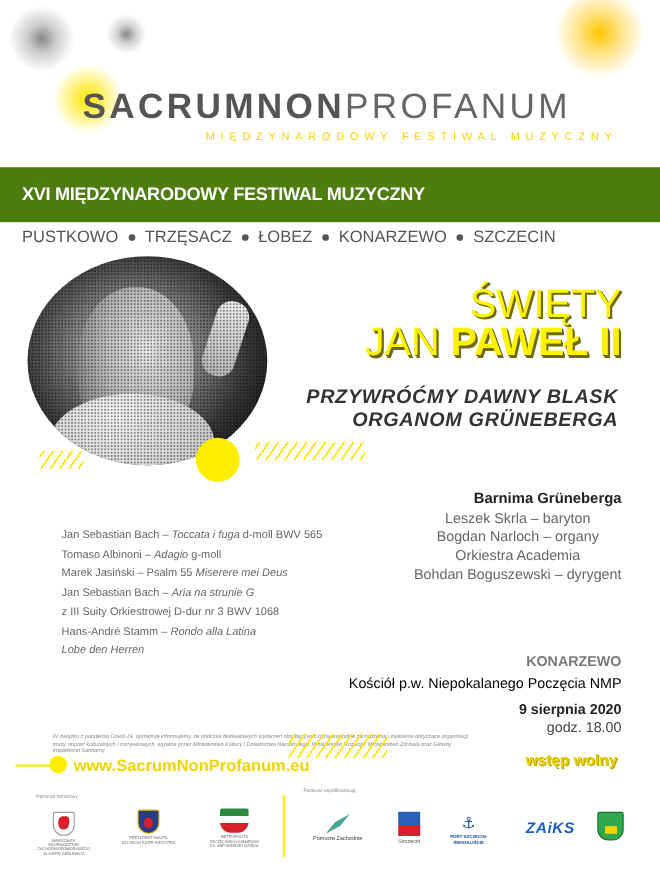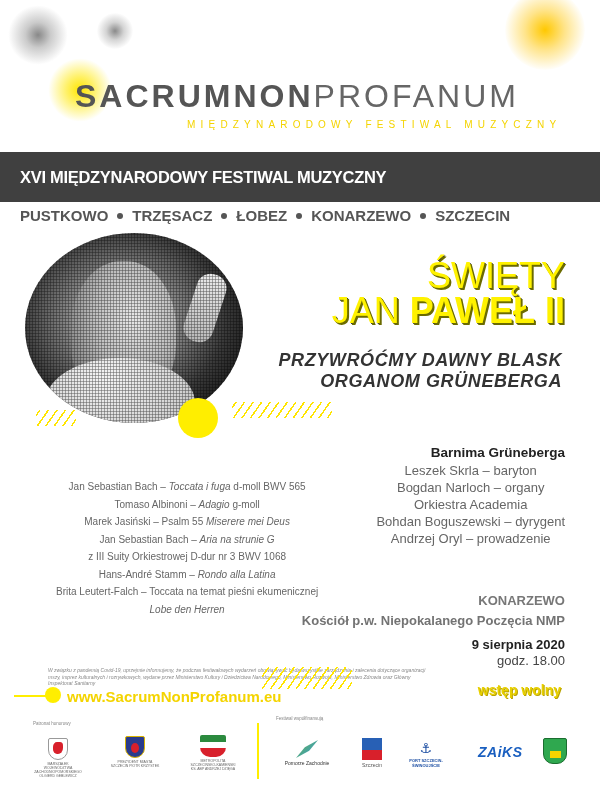--- a/index.html
+++ b/index.html
@@ -14,26 +14,26 @@
   .blob-yellow-left { left: 48px; top: 58px; width: 64px; height: 64px;
     background: radial-gradient(circle, #ffe600 0%, rgba(255,235,40,0.7) 30%, rgba(255,255,255,0) 70%); }
   .blob-yellow-right { left: 505px; top: -10px; width: 80px; height: 80px;
     background: radial-gradient(circle, #ffc800 0%, rgba(255,210,60,0.6) 35%, rgba(255,255,255,0) 72%); }
 
   .logo { position: absolute; left: 75px; top: 78px; width: 500px; font-size: 32px; letter-spacing: 2px; color: #555; white-space: nowrap; }
   .logo .bold { font-weight: 700; letter-spacing: 3px; }
   .logo .light { font-weight: 400; letter-spacing: 3px; color: #666; }
   .logo-sub { position: absolute; left: 187px; top: 119px; font-size: 10px; letter-spacing: 5.2px; color: #f4d400; white-space: nowrap; }
 
-  .band { position: absolute; left: 0; top: 152px; width: 600px; height: 50px; background: #404040;
+  .band { position: absolute; left: 0; top: 152px; width: 600px; height: 50px; background: #4d7c0f;
     display: flex; align-items: center; padding-left: 20px; color: #ffffff; font-weight: 700; font-size: 16.5px; white-space: nowrap;
     font-family: "Liberation Sans Narrow", "Liberation Sans", sans-serif; letter-spacing: -0.3px; }
   .band .dates { margin-left: 30px; }
 
-  .locations { position: absolute; left: 20px; top: 207px; width: 570px; display: flex; align-items: center; gap: 9px; font-size: 15px; color: #555; white-space: nowrap; font-weight: bold; }
+  .locations { position: absolute; left: 20px; top: 207px; width: 570px; display: flex; align-items: center; gap: 9px; font-size: 15px; color: #555; white-space: nowrap; }
   .locations .dot { width: 6px; height: 6px; border-radius: 50%; background: #555; display: inline-block; }
 
   .photo { position: absolute; left: 25px; top: 233px; width: 218px; height: 190px; border-radius: 50%; overflow: hidden;
     background: radial-gradient(ellipse at 45% 45%, #cfcfcf 0%, #8d8d8d 30%, #3b3b3b 60%, #111 85%); }
   .photo .face { position: absolute; left: 46px; top: 28px; width: 105px; height: 140px; border-radius: 48% 48% 40% 40%;
     background: radial-gradient(ellipse at 60% 40%, #e8e8e8 0%, #bdbdbd 45%, #7a7a7a 85%); }
   .photo .robe { position: absolute; left: 20px; top: 125px; width: 150px; height: 90px; border-radius: 50% 50% 0 0;
     background: radial-gradient(ellipse at 40% 20%, #f4f4f4 0%, #d4d4d4 60%, #aaa 100%); }
   .photo .finger { position: absolute; left: 165px; top: 40px; width: 30px; height: 70px; border-radius: 14px;
     background: linear-gradient(180deg, #ececec, #b8b8b8); transform: rotate(18deg); }
@@ -45,30 +45,30 @@
   .hatch-1 { left: 36px; top: 410px; width: 40px; }
   .hatch-2 { left: 232px; top: 402px; width: 100px; }
   .hatch-3 { left: 262px; top: 667px; width: 90px; height: 22px; }
 
   .title-1, .title-2 { position: absolute; right: 35px; color: #fff200; font-size: 36px; text-shadow: 2px 2px 0 #6b6b00, 1px 1px 0 #333; white-space: nowrap; }
   .title-1 { top: 255px; }
   .title-2 { top: 290px; }
   .title-2 .b { font-weight: 700; }
   .subtitle { position: absolute; right: 38px; top: 350px; text-align: right; font-weight: 700; font-style: italic; color: #333; font-size: 18px; line-height: 21px; letter-spacing: 0.6px; white-space: nowrap; }
 
-  .program { position: absolute; left: 56px; top: 478px; font-size: 10px; line-height: 17.5px; color: #666; white-space: nowrap; text-align: center; }
+  .program { position: absolute; left: 56px; top: 478px; font-size: 10px; line-height: 17.5px; color: #666; white-space: nowrap; }
   .program i { font-style: italic; }
 
   .performers { position: absolute; right: 35px; top: 443px; text-align: right; white-space: nowrap; }
   .performers .head { font-weight: 700; color: #222; font-size: 13.5px; line-height: 19px; }
   .performers .p { color: #666; font-size: 13px; line-height: 17px; text-align: center; }
 
   .venue { position: absolute; right: 35px; top: 591px; text-align: right; white-space: nowrap; }
   .venue .town { font-weight: 700; color: #777; font-size: 13px; line-height: 20px; }
-  .venue .church { font-weight: 700; color: #737373; font-size: 13px; line-height: 19px; text-align: center; }
+  .venue .church { font-weight: 400; color: #000000; font-size: 13px; line-height: 19px; text-align: center; }
   .venue .date { font-weight: 700; color: #222; font-size: 13px; line-height: 19px; margin-top: 5px; }
   .venue .time { color: #444; font-size: 13px; line-height: 14px; }
 
   .notice { position: absolute; left: 48px; top: 667px; font-size: 5px; line-height: 6.5px; font-style: italic; color: #888; width: 380px; }
 
   .url-line { position: absolute; left: 14px; top: 695px; width: 36px; height: 2px; background: #ffee00; }
   .url-dot { position: absolute; left: 45px; top: 687px; width: 16px; height: 16px; border-radius: 50%; background: #ffee00; }
   .url { position: absolute; left: 67px; top: 688px; font-weight: 700; font-size: 15px; color: #f4d400; white-space: nowrap; }
   .free { position: absolute; right: 39px; top: 682px; font-weight: 700; font-size: 14px; color: #e8d000; text-shadow: 1px 1px 0 #b8a200; white-space: nowrap; }
 
@@ -150,31 +150,29 @@
   <div>ORGANOM GRÜNEBERGA</div>
 </div>
 
 <div class="program">
   <div><span>Jan Sebastian Bach – </span><i>Toccata i fuga</i><span> d-moll BWV 565</span></div>
   <div><span>Tomaso Albinoni – </span><i>Adagio</i><span> g-moll</span></div>
   <div><span>Marek Jasiński – Psalm 55 </span><i>Miserere mei Deus</i><span></span></div>
   <div><span>Jan Sebastian Bach – </span><i>Aria na strunie G</i><span></span></div>
   <div><span>z III Suity Orkiestrowej D-dur nr 3 BWV 1068</span><i></i><span></span></div>
   <div><span>Hans-André Stamm – </span><i>Rondo alla Latina</i><span></span></div>
-  <div><span>Brita Leutert-Falch – Toccata na temat pieśni ekumenicznej</span><i></i><span></span></div>
   <div><span></span><i>Lobe den Herren</i><span></span></div>
 </div>
 
 <div class="performers">
   <div class="head">Barnima Grüneberga</div>
   <div class="p">Leszek Skrla – baryton</div>
   <div class="p">Bogdan Narloch – organy</div>
   <div class="p">Orkiestra Academia</div>
   <div class="p">Bohdan Boguszewski – dyrygent</div>
-  <div class="p">Andrzej Oryl – prowadzenie</div>
 </div>
 
 <div class="venue">
   <div class="town">KONARZEWO</div>
   <div class="church">Kościół p.w. Niepokalanego Poczęcia NMP</div>
   <div class="date">9 sierpnia 2020</div>
   <div class="time">godz. 18.00</div>
 </div>
 
 <div class="notice">W związku z pandemią Covid-19, uprzejmie informujemy, że podczas festiwalowych wydarzeń obowiązywać będą wszystkie zarządzenia i zalecenia dotyczące organizacji mszy, imprez kulturalnych i rozrywkowych, wydane przez Ministerstwo Kultury i Dziedzictwa Narodowego, Ministerstwo Rozwoju, Ministerstwo Zdrowia oraz Główny Inspektorat Sanitarny</div>

